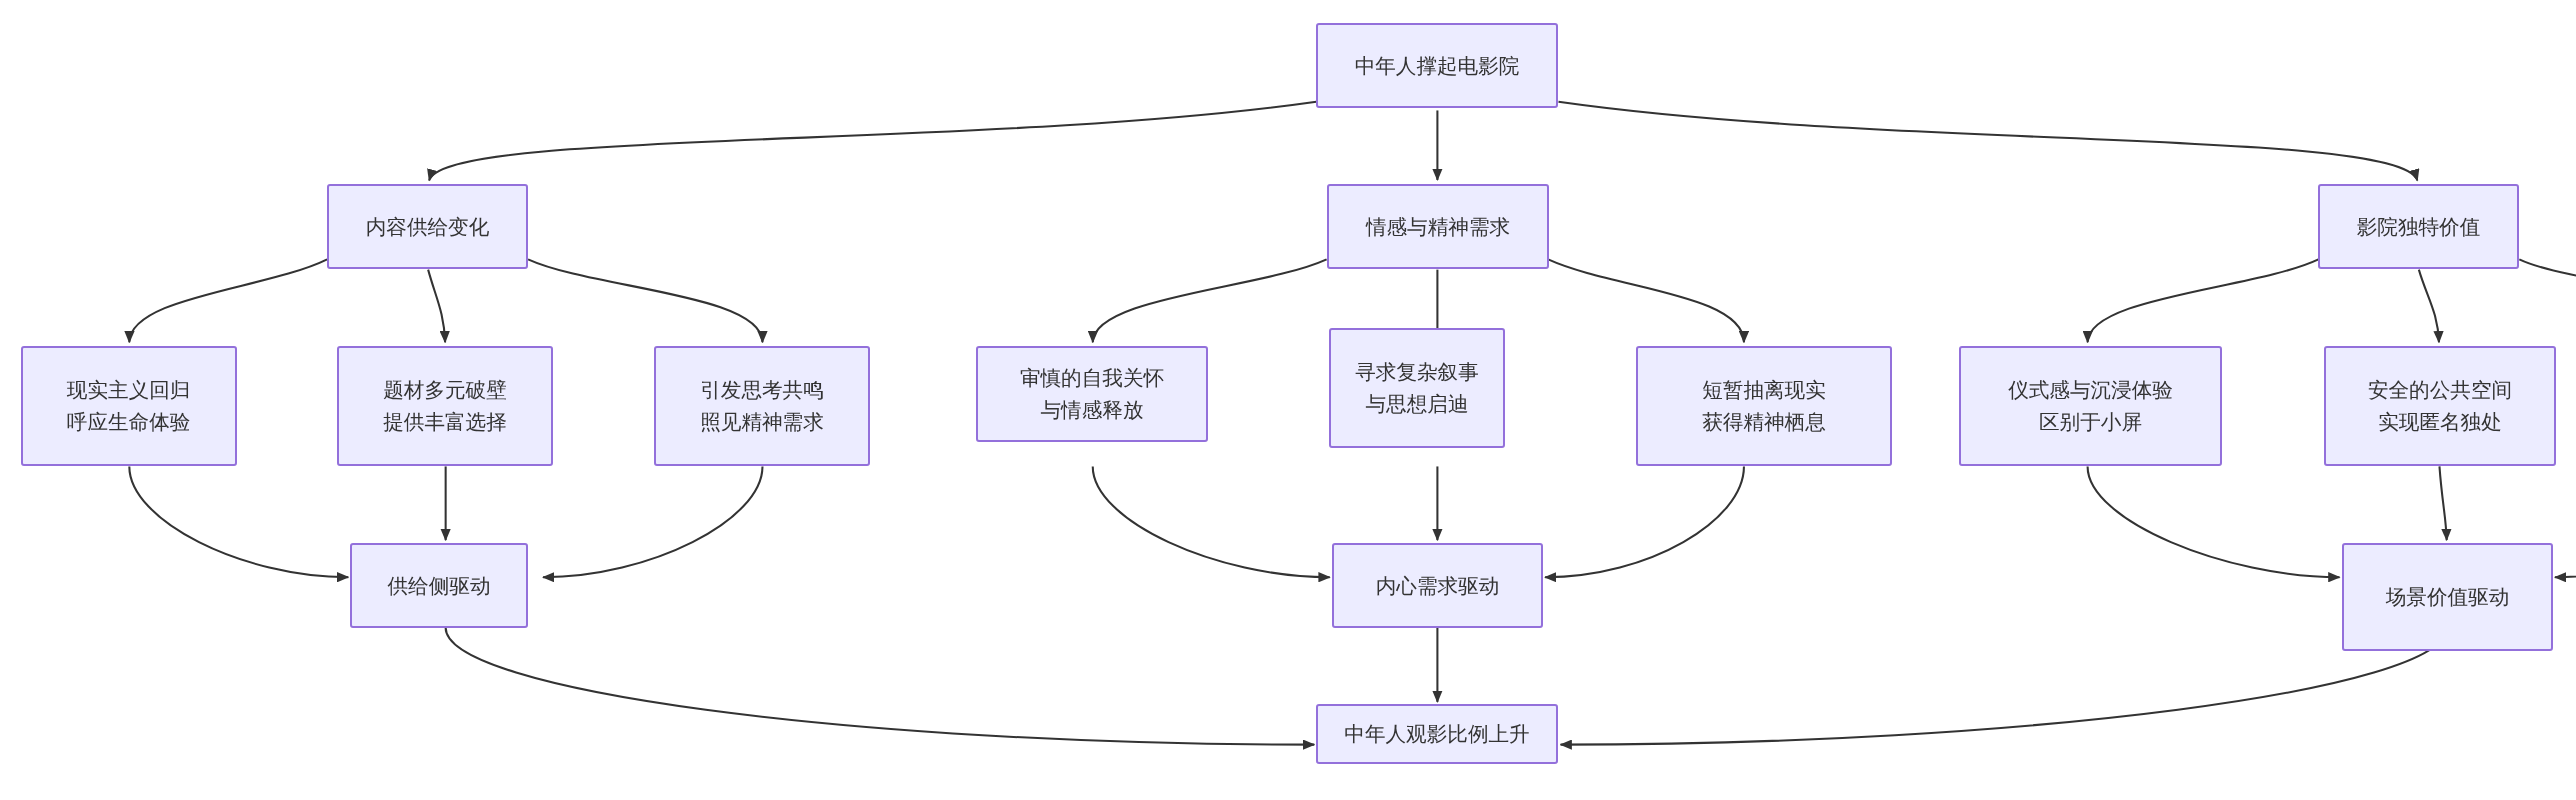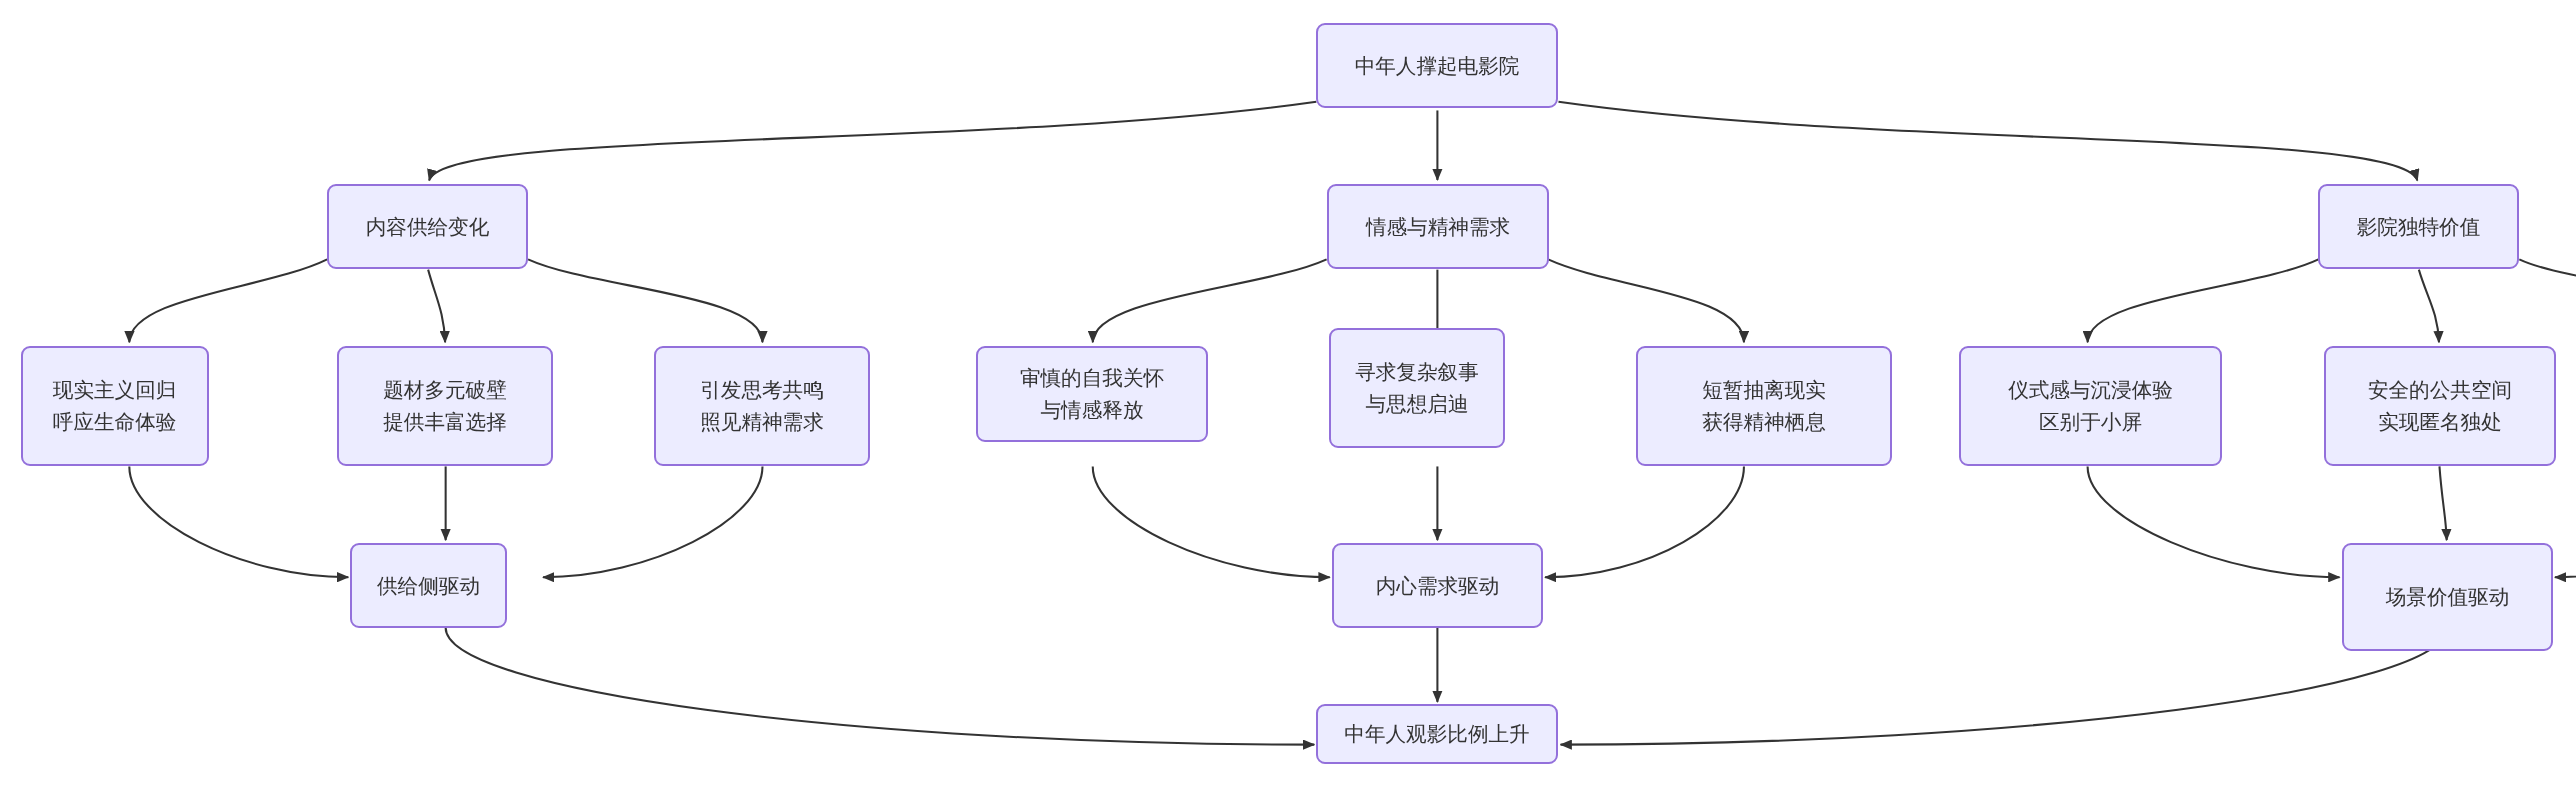--- a/index.html
+++ b/index.html
@@ -18,21 +18,21 @@
     overflow:hidden;
   }
   #edge-layer{position:absolute;left:0;top:0;width:2949px;height:801px;}
   .edge{stroke:var(--edge);stroke-width:4;fill:none;}
   #arrowhead-shape{fill:var(--edge);}
   .node{
     position:absolute;
     box-sizing:border-box;
     background:var(--node-fill);
     border:2.1px solid var(--node-border);
-    border-radius:9px;
+    border-radius:3px;
     color:var(--node-text);
     display:flex;flex-direction:column;
     align-items:center;justify-content:center;
     text-align:center;
     font-size:20.6px;line-height:32px;
   }
   .node span{display:block;white-space:nowrap;}
 </style>
 </head>
 <body>
@@ -88,21 +88,21 @@
   </div>
 
   <div class="node" style="left:327px;top:184px;width:201px;height:85px">
     <span>内容供给变化</span>
   </div>
 
   <div class="node" style="left:2318px;top:184px;width:201px;height:85px">
     <span>影院独特价值</span>
   </div>
 
-  <div class="node" style="left:20.6px;top:346px;width:188px;height:120px">
+  <div class="node" style="left:20.6px;top:346px;width:216px;height:120px">
     <span>现实主义回归</span>
     <span>呼应生命体验</span>
   </div>
 
   <div class="node" style="left:337px;top:346px;width:216px;height:120px">
     <span>题材多元破壁</span>
     <span>提供丰富选择</span>
   </div>
 
   <div class="node" style="left:654px;top:346px;width:216px;height:120px">
@@ -128,21 +128,21 @@
   <div class="node" style="left:1959px;top:346px;width:263px;height:120px">
     <span>仪式感与沉浸体验</span>
     <span>区别于小屏</span>
   </div>
 
   <div class="node" style="left:2324px;top:346px;width:232px;height:120px">
     <span>安全的公共空间</span>
     <span>实现匿名独处</span>
   </div>
 
-  <div class="node" style="left:350px;top:543px;width:157px;height:85px">
+  <div class="node" style="left:350px;top:543px;width:178px;height:85px">
     <span>供给侧驱动</span>
   </div>
 
   <div class="node" style="left:1332px;top:543px;width:211px;height:85px">
     <span>内心需求驱动</span>
   </div>
 
   <div class="node" style="left:2342px;top:543px;width:211px;height:108px">
     <span>场景价值驱动</span>
   </div>

